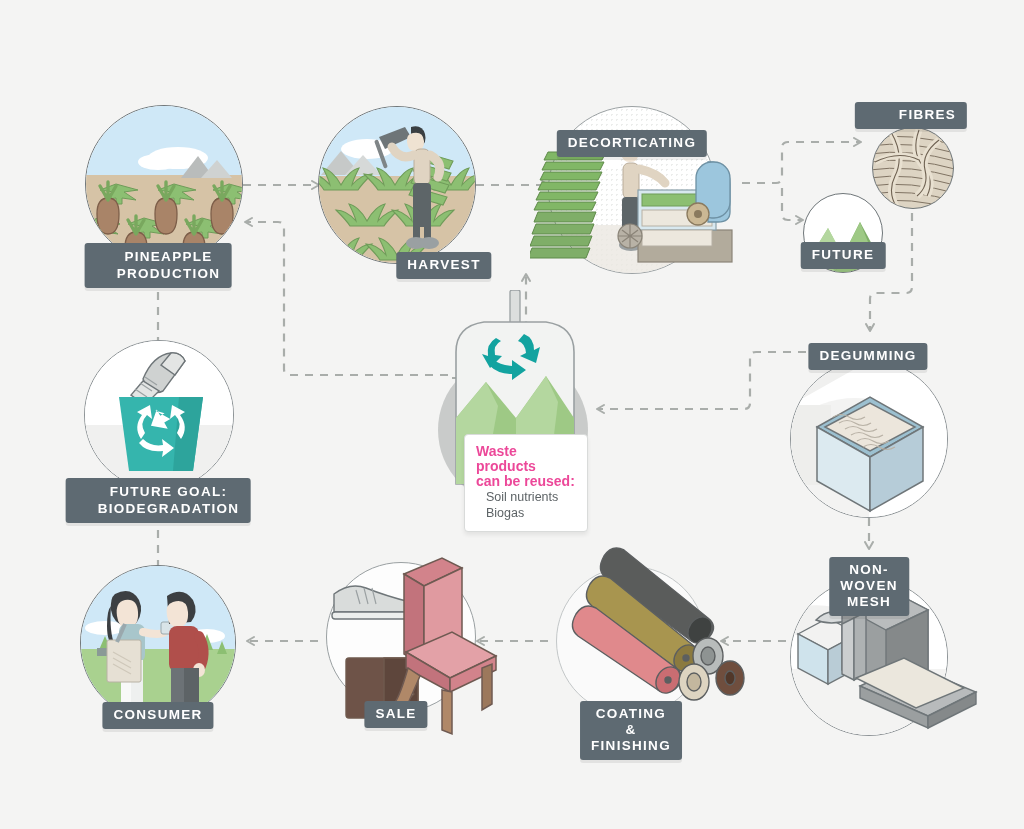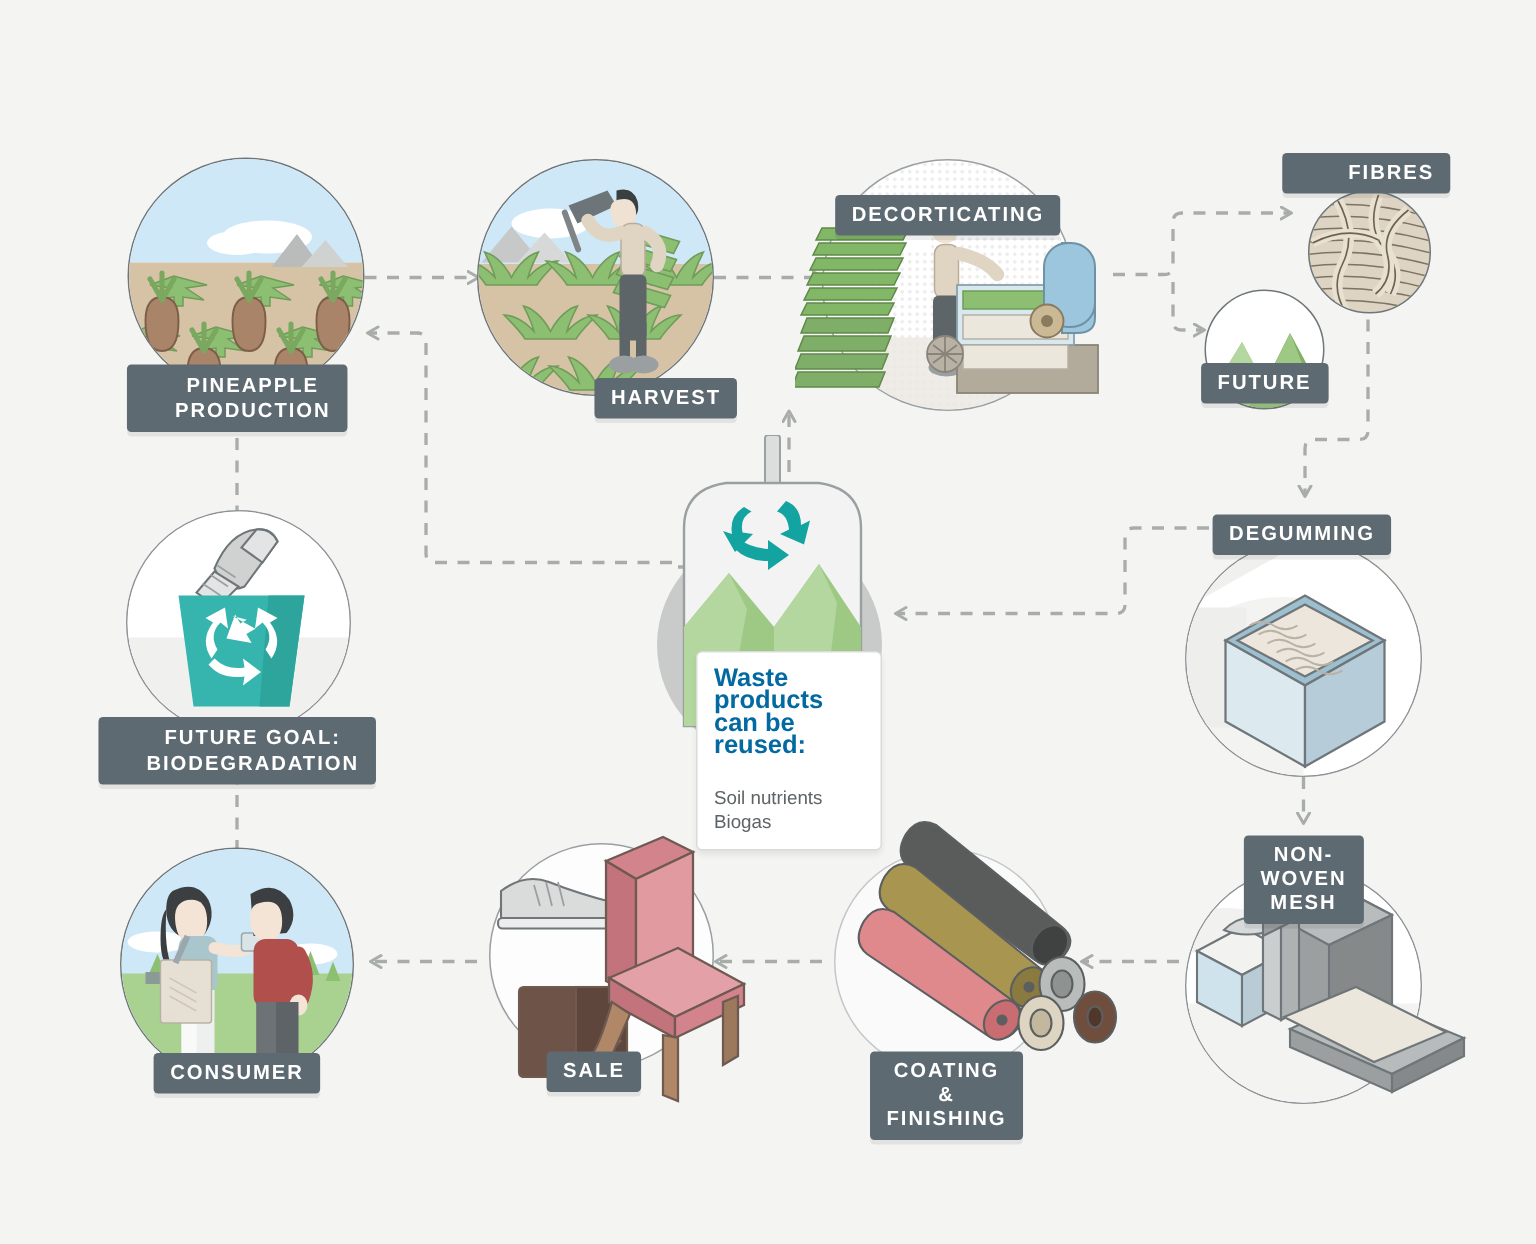--- a/index.html
+++ b/index.html
@@ -59,24 +59,24 @@
   .waste-card{
     position:absolute;
     background:#ffffff;
     border:1px solid #d9dbda;
     border-radius:4px;
     box-shadow:0 3px 4px rgba(0,0,0,0.07);
     padding:9px 11px 10px 11px;
     z-index:60;
   }
   .waste-title{
-    color:#0369a1;font-weight:bold;font-size:17px;line-height:15px;
-    white-space:pre-line;margin-bottom:20px;
+    color:#ec4899;font-weight:bold;font-size:14px;line-height:15px;
+    white-space:pre-line;margin-bottom:0;
   }
-  .waste-item{color:#5d6366;font-size:12.5px;line-height:16px;}
+  .waste-item{color:#5d6366;font-size:12.5px;line-height:16px;margin-left:10px;}
 </style>
 </head>
 <body>
 
 <div id="stage">
 
   <svg id="wires" viewBox="0 0 1024 829">
     <defs>
       <marker id="ah" markerWidth="12" markerHeight="12" refX="7" refY="5" orient="auto" markerUnits="userSpaceOnUse">
         <path d="M1,1 L8,5 L1,9" fill="none" stroke="#a9adaa" stroke-width="2" stroke-linecap="round" stroke-linejoin="round"></path>

